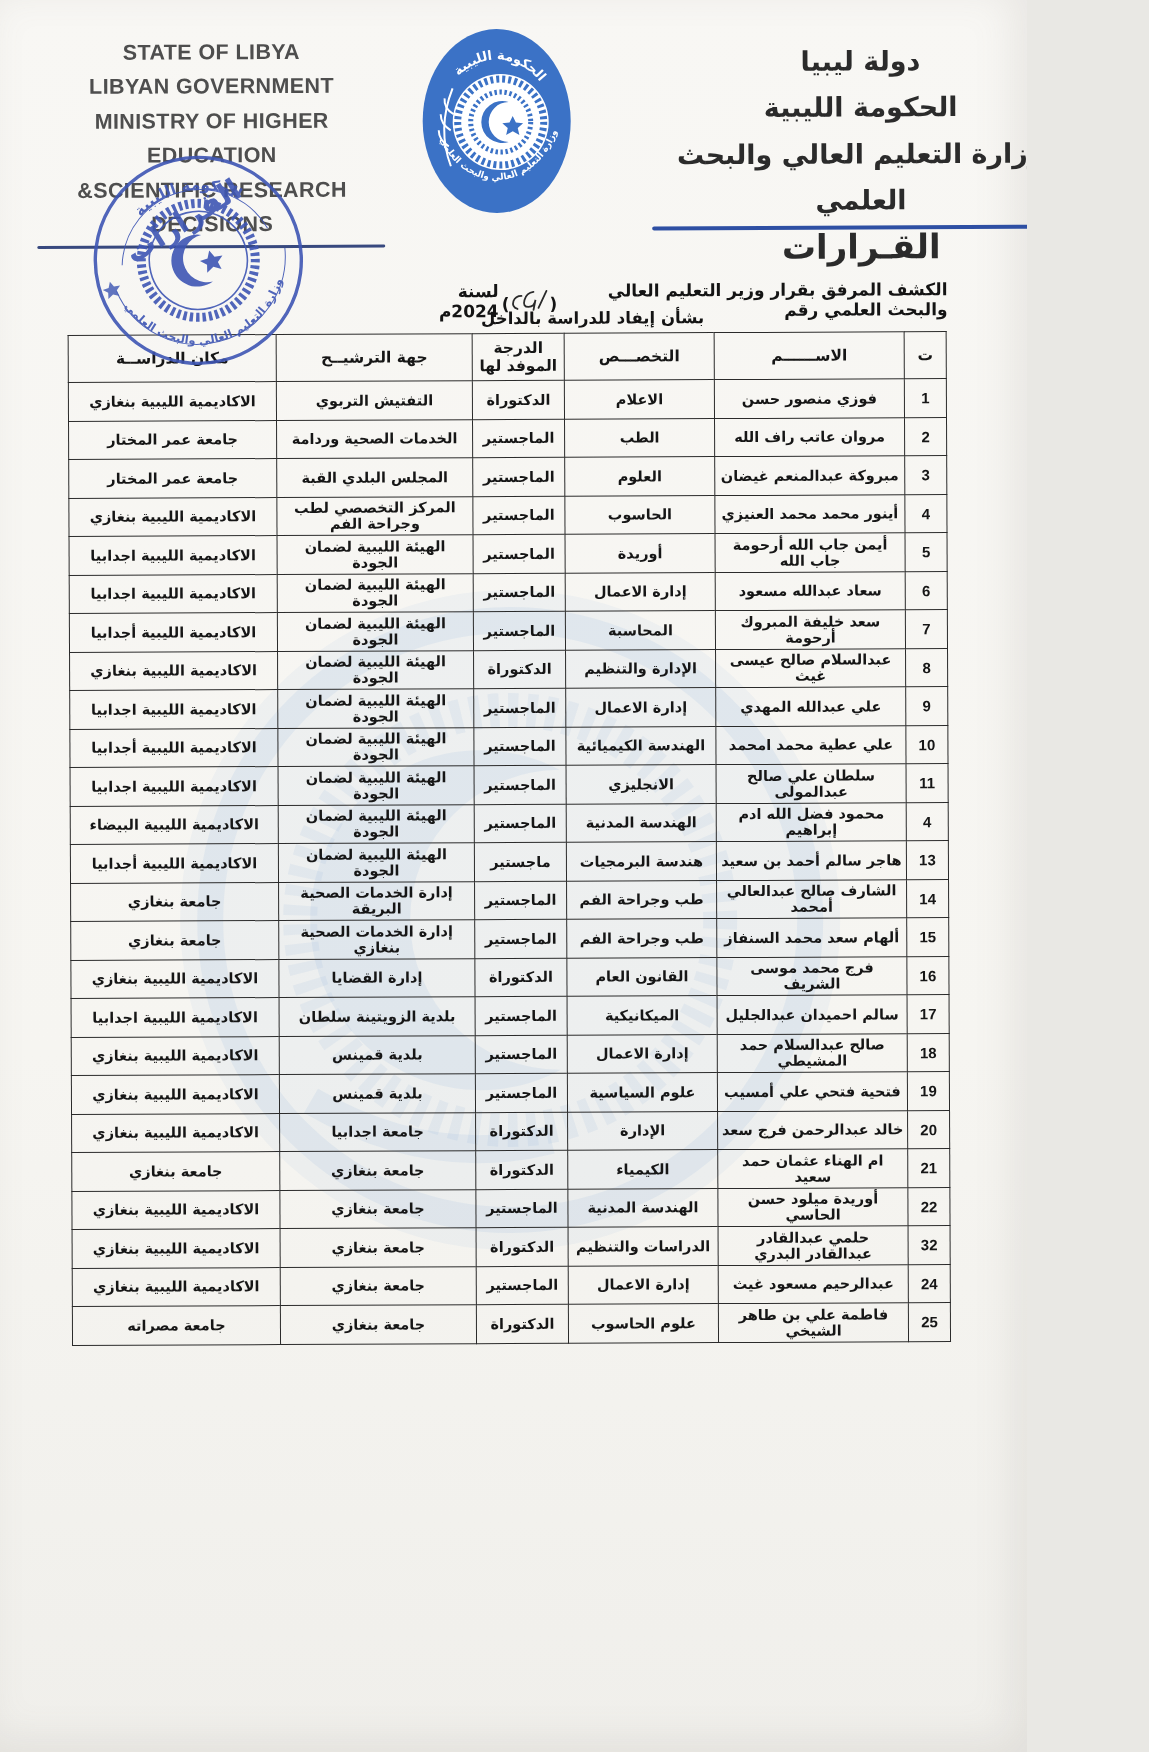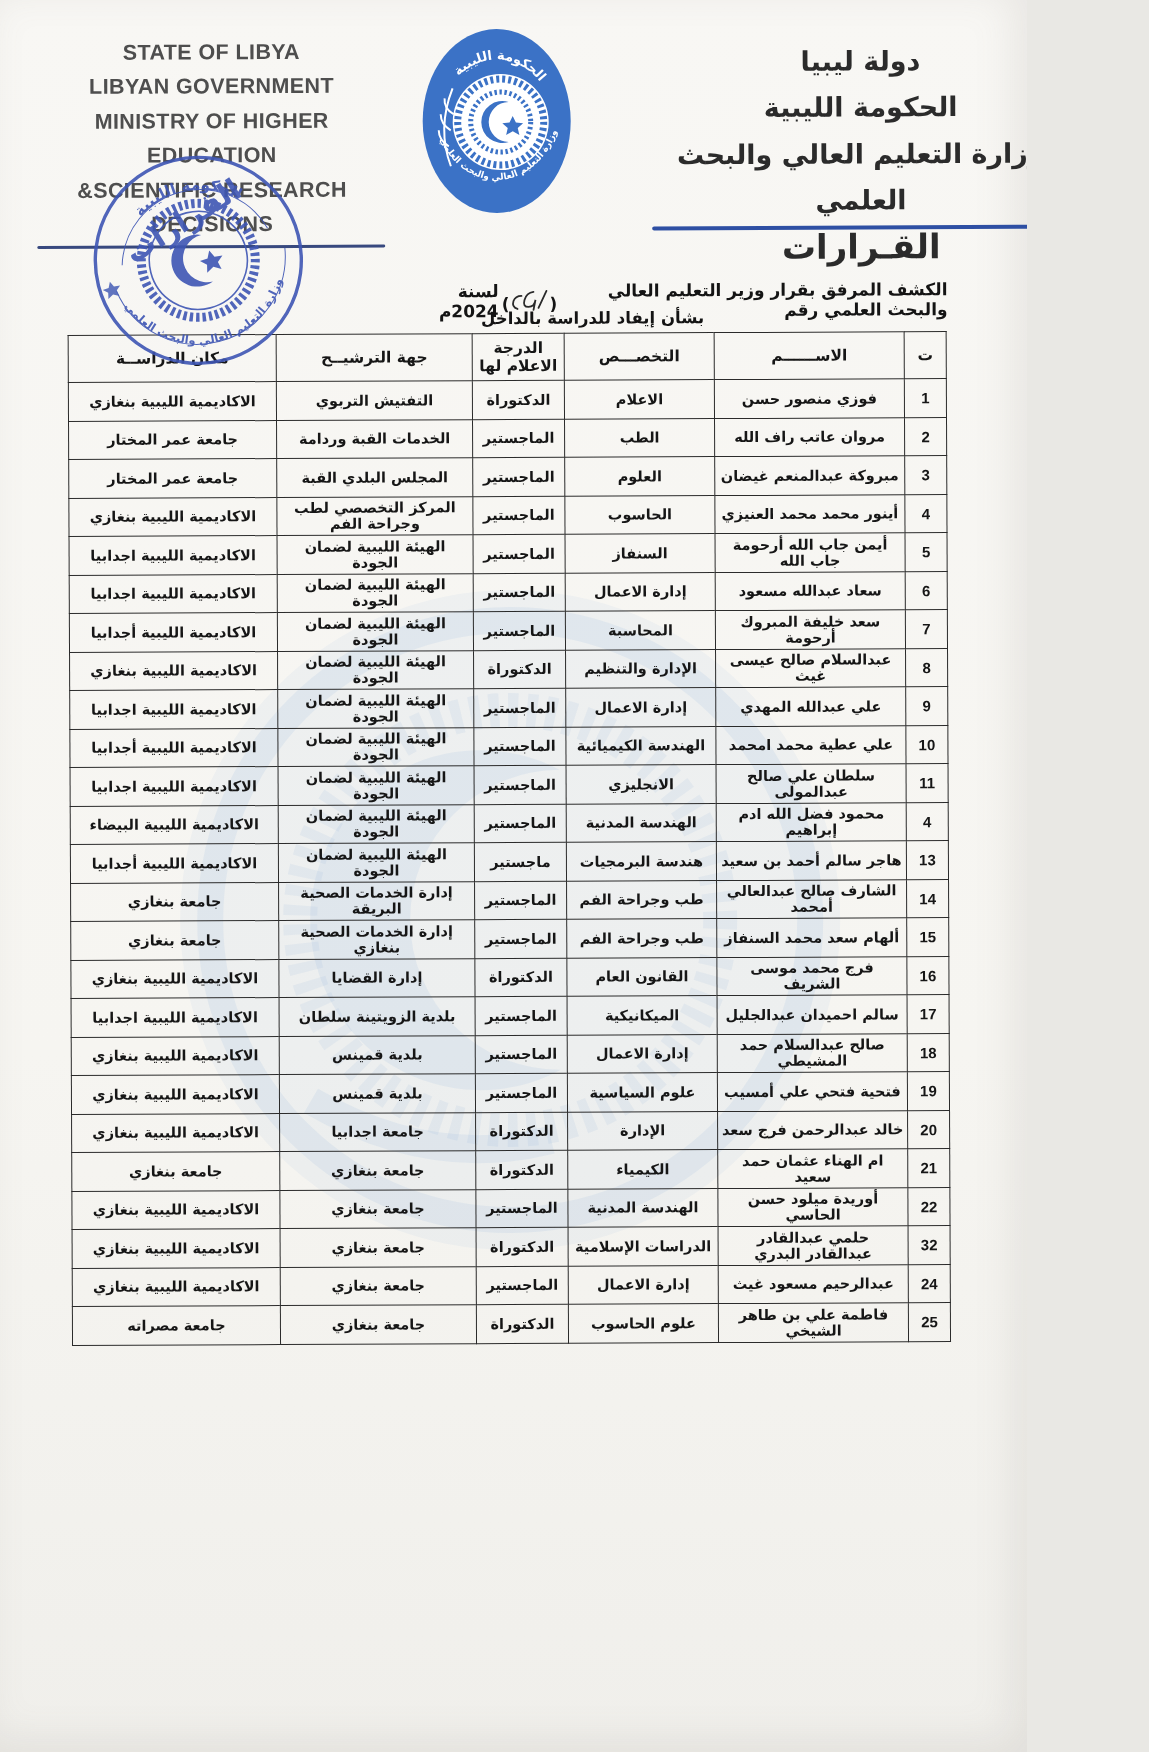--- a/index.html
+++ b/index.html
@@ -151,40 +151,40 @@
           <col style="width:150px">
         <col style="width:92px">
           <col style="width:196px">
           <col style="width:208px">
       </colgroup>
       <thead>
           <tr id="roster-head">
             <th>ت</th>
             <th>الاســــــم</th>
             <th>التخصـــص</th>
-            <th>الدرجة الاعلام لها</th>
+            <th>الدرجة الموفد لها</th>
             <th>جهة الترشيــح</th>
             <th>مكان الدراســة</th>
           </tr>
         </thead>
       <tbody id="roster-body">
           <tr>
             <td class="num">1</td>
             <td class="name">فوزي منصور حسن</td>
             <td class="spec">الاعلام</td>
             <td class="degree">الدكتوراة</td>
             <td class="nominator">التفتيش التربوي</td>
             <td class="place">الاكاديمية الليبية بنغازي</td>
           </tr>
           <tr>
             <td class="num">2</td>
             <td class="name">مروان عاتب راف الله</td>
             <td class="spec">الطب</td>
             <td class="degree">الماجستير</td>
-            <td class="nominator">الخدمات القبة وردامة</td>
+            <td class="nominator">الخدمات الصحية وردامة</td>
             <td class="place">جامعة عمر المختار</td>
           </tr>
           <tr>
             <td class="num">3</td>
             <td class="name">مبروكة عبدالمنعم غيضان</td>
             <td class="spec">العلوم</td>
             <td class="degree">الماجستير</td>
             <td class="nominator">المجلس البلدي القبة</td>
             <td class="place">جامعة عمر المختار</td>
           </tr>
@@ -192,21 +192,21 @@
             <td class="num">4</td>
             <td class="name">أينور محمد محمد العنيزي</td>
             <td class="spec">الحاسوب</td>
             <td class="degree">الماجستير</td>
             <td class="nominator">المركز التخصصي لطب وجراحة الفم</td>
             <td class="place">الاكاديمية الليبية بنغازي</td>
           </tr>
           <tr>
             <td class="num">5</td>
             <td class="name">أيمن جاب الله أرحومة جاب الله</td>
-            <td class="spec">السنفاز</td>
+            <td class="spec">أوريدة</td>
             <td class="degree">الماجستير</td>
             <td class="nominator">الهيئة الليبية لضمان الجودة</td>
             <td class="place">الاكاديمية الليبية اجدابيا</td>
           </tr>
           <tr>
             <td class="num">6</td>
             <td class="name">سعاد عبدالله مسعود</td>
             <td class="spec">إدارة الاعمال</td>
             <td class="degree">الماجستير</td>
             <td class="nominator">الهيئة الليبية لضمان الجودة</td>
@@ -336,21 +336,21 @@
             <td class="num">22</td>
             <td class="name">أوريدة ميلود حسن الحاسي</td>
             <td class="spec">الهندسة المدنية</td>
             <td class="degree">الماجستير</td>
             <td class="nominator">جامعة بنغازي</td>
             <td class="place">الاكاديمية الليبية بنغازي</td>
           </tr>
           <tr>
             <td class="num">32</td>
             <td class="name">حلمي عبدالقادر عبدالقادر البدري</td>
-            <td class="spec">الدراسات الإسلامية</td>
+            <td class="spec">الدراسات والتنظيم</td>
             <td class="degree">الدكتوراة</td>
             <td class="nominator">جامعة بنغازي</td>
             <td class="place">الاكاديمية الليبية بنغازي</td>
           </tr>
           <tr>
             <td class="num">24</td>
             <td class="name">عبدالرحيم مسعود غيث</td>
             <td class="spec">إدارة الاعمال</td>
             <td class="degree">الماجستير</td>
             <td class="nominator">جامعة بنغازي</td>

